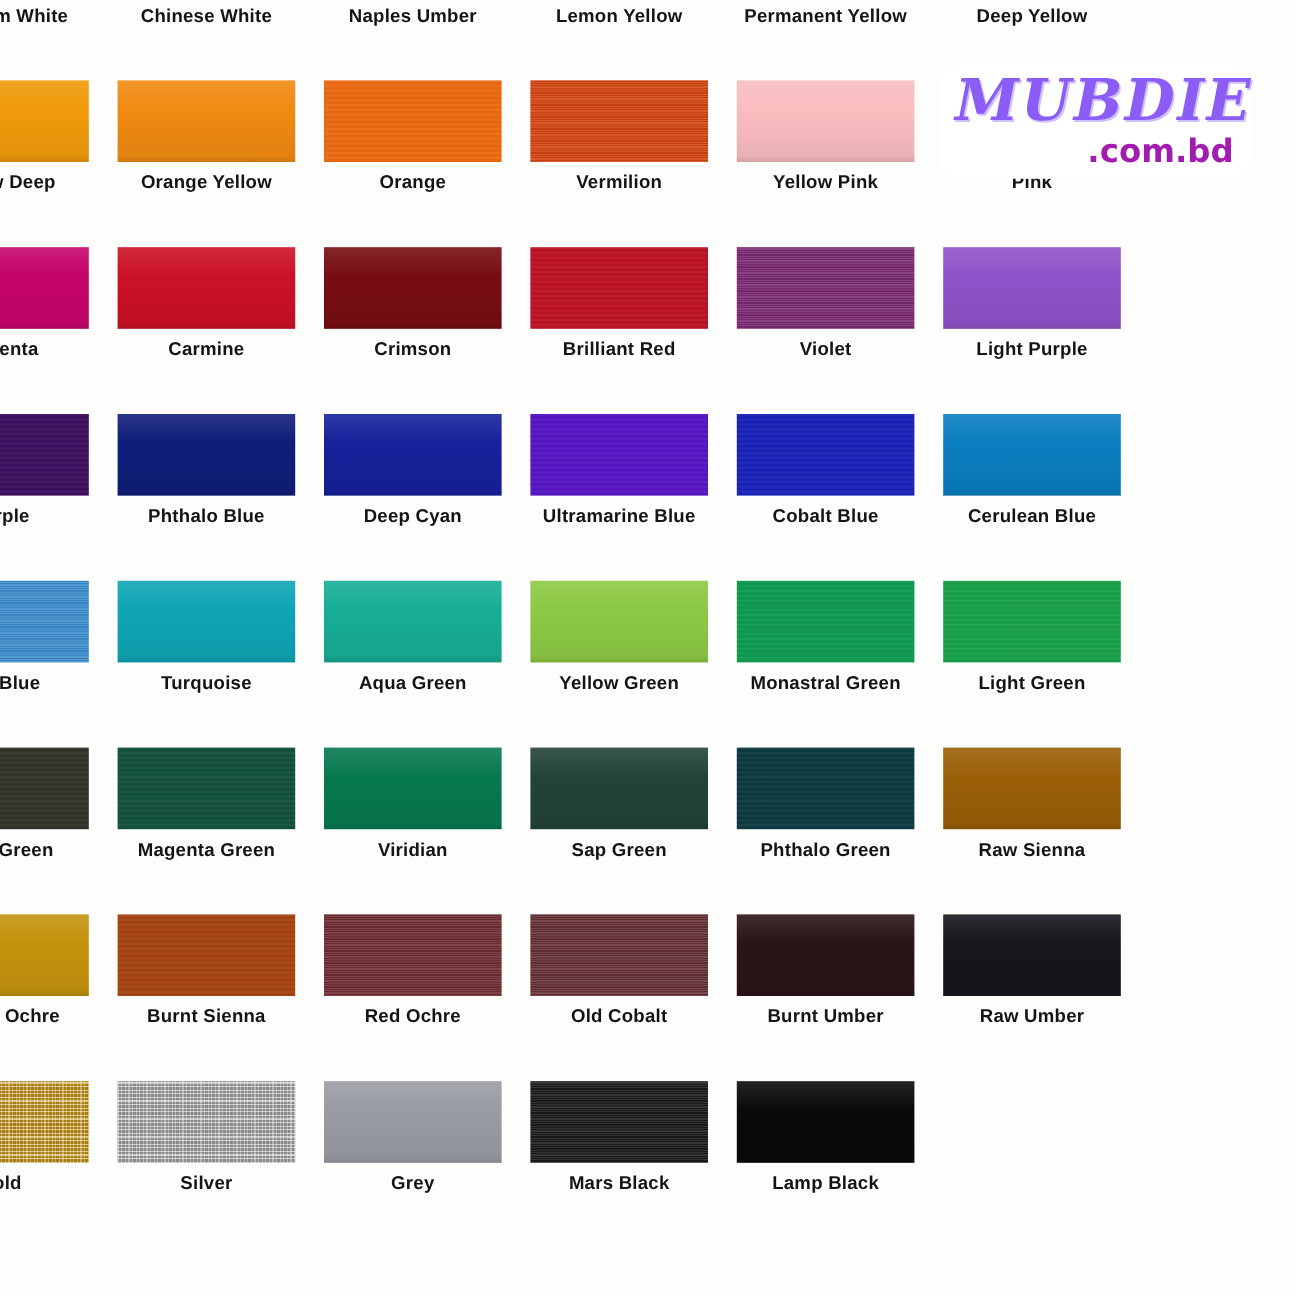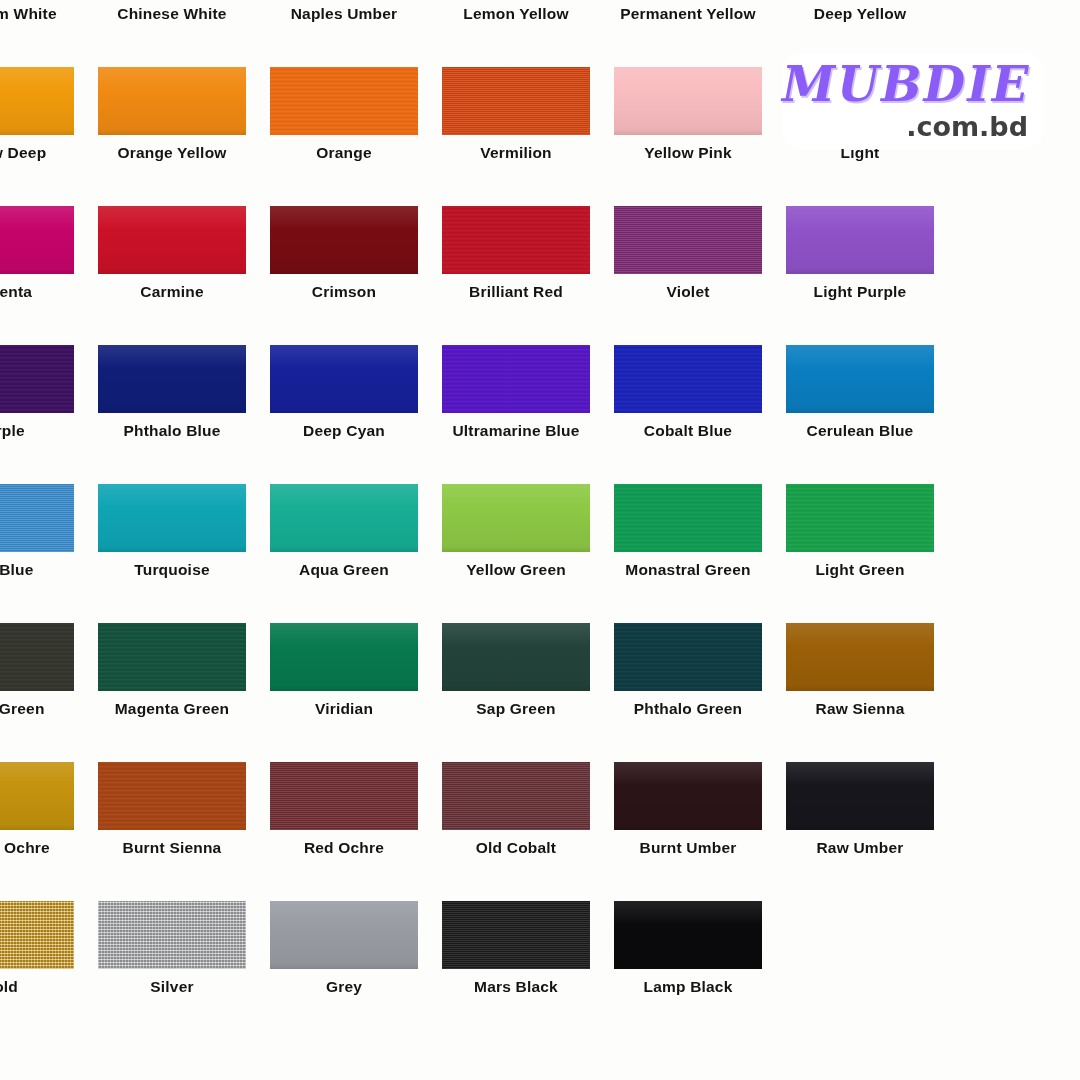--- a/index.html
+++ b/index.html
@@ -94,37 +94,37 @@
     width: 262px;
     height: 96px;
     background: #ffffff;
     border-radius: 20px;
     z-index: 40;
   }
   #wm-name {
     position: absolute;
     left: 0; right: 0;
     top: 3px;
-    text-align: left;
+    text-align: right;
     font-family: "DejaVu Serif", serif;
     font-style: italic;
     font-weight: bold;
     font-size: 48px;
     letter-spacing: 2px;
     color: #8b5cf6;
     text-shadow: 1.5px 1.5px 0 rgba(167,139,250,.55);
   }
   #wm-domain {
     position: absolute;
     right: 16px;
     top: 58px;
     font-family: "DejaVu Sans", sans-serif;
     font-weight: bold;
     font-size: 27px;
-    color: #404040;
+    color: #a21caf;
   }
 </style>
 </head>
 <body>
 
 <div id="chart">
     <div class="cell">
       <div class="label">Titanium White</div>
     </div>
     <div class="cell">
@@ -169,21 +169,21 @@
     <div class="cell">
       <div class="swatch" style="background: rgb(249, 189, 192);">
         <div class="tex vshade"></div>
       </div>
       <div class="label">Yellow Pink</div>
     </div>
     <div class="cell">
       <div class="swatch" style="background: rgb(212, 112, 159);">
         <div class="tex vshade"></div>
       </div>
-      <div class="label">Light</div>
+      <div class="label">Pink</div>
     </div>
     <div class="cell">
       <div class="swatch" style="background: rgb(198, 4, 106);">
         <div class="tex vshade"></div>
       </div>
       <div class="label">Magenta</div>
     </div>
     <div class="cell">
       <div class="swatch" style="background: rgb(204, 17, 39);">
         <div class="tex vshade"></div>

